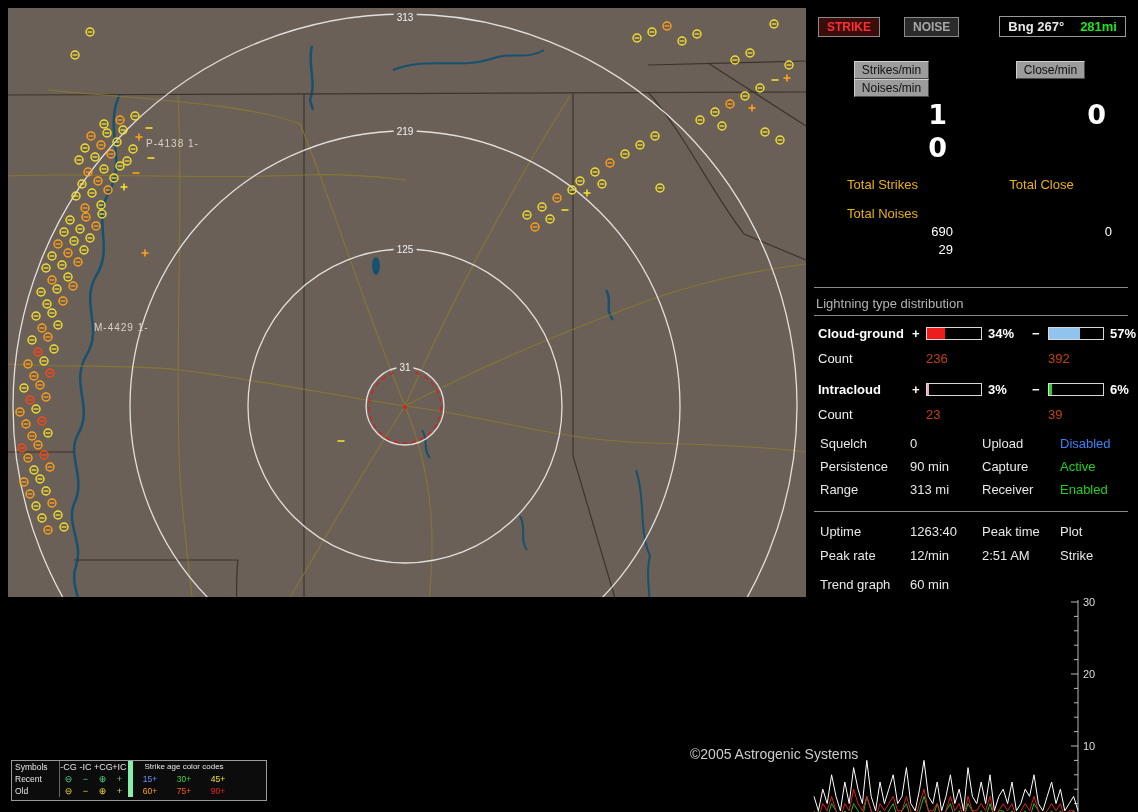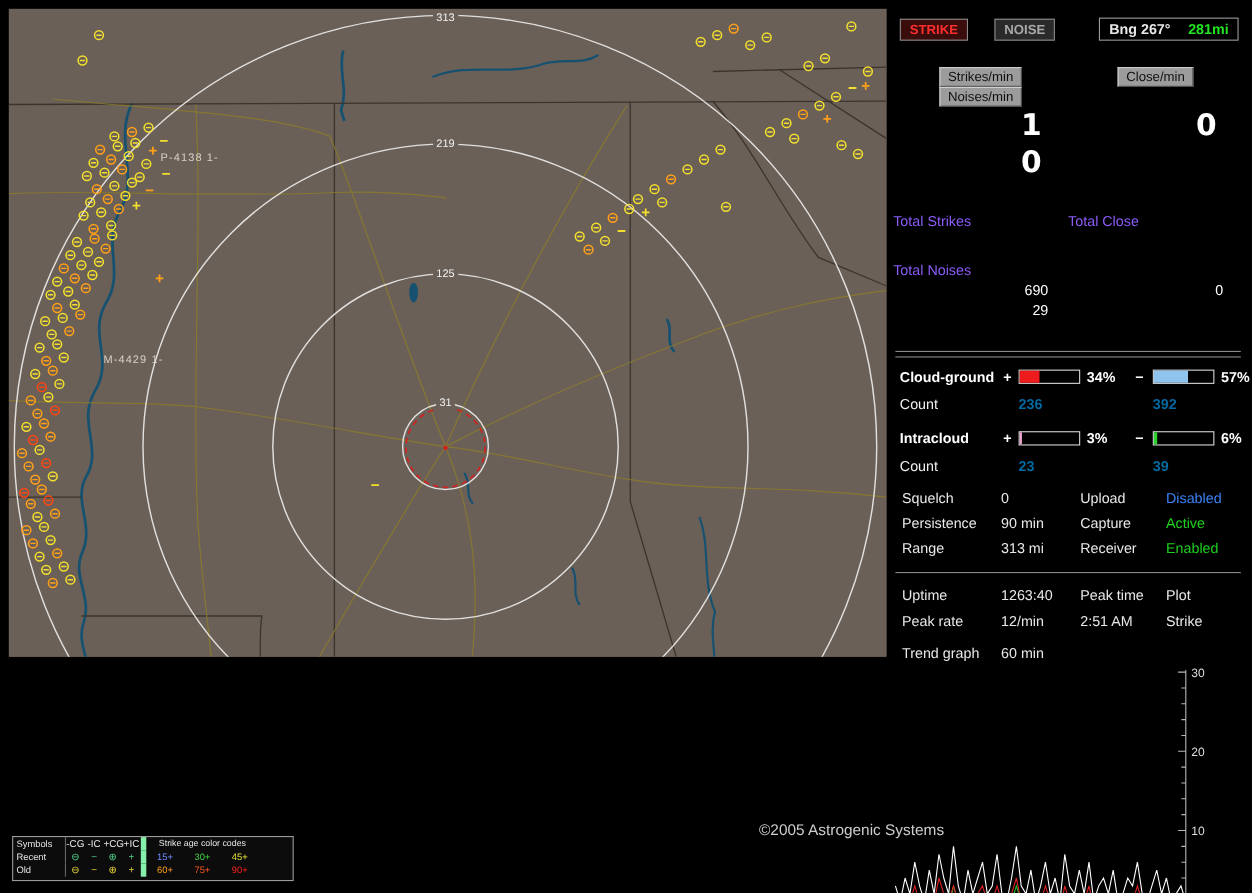--- a/index.html
+++ b/index.html
@@ -35,35 +35,35 @@
            display:flex;gap:16px;font-weight:bold;font-size:13px;}
   .bng-dist{color:#22e322;}
 
   .threecol{display:grid;grid-template-columns:1fr 1fr;}
   .chips{margin-top:24px;}
   .chip{justify-self:center;background:#9c9c9c;color:#101010;font-size:12px;padding:1px 7px;
         border-top:1px solid #d0d0d0;border-left:1px solid #d0d0d0;
         border-right:1px solid #4a4a4a;border-bottom:1px solid #4a4a4a;cursor:pointer;}
   .bignum{font-size:27px;font-weight:bold;color:#fff;text-align:right;padding-right:24px;
           font-family:"DejaVu Sans",sans-serif;margin-top:2px;}
-  .tot-label{text-align:left;padding-right:18px;margin-top:30px;color:#8b5cf6;}
+  .tot-label{text-align:center;padding-right:18px;margin-top:14px;color:#eab308;}
   .tot-val{text-align:right;padding-right:18px;margin-top:3px;color:#fff;}
 
   .divider{border:0;border-top:1px solid #8a8a8a;margin:0 2px;}
   .d1{margin-top:30px;} .d2{margin-top:4px;} .d3{margin-top:14px;}
   .section-title{color:#b4b4b4;margin:8px 0 0 4px;}
 
   .dist-grid{display:grid;grid-template-columns:94px 14px 58px 48px 16px 58px auto;
              align-items:center;margin:10px 0 0 6px;}
   .dist-label{font-weight:bold;color:#fff;}
   .sign{color:#fff;font-weight:bold;}
   .barbox{width:54px;height:11px;border:1px solid #d8d8d8;background:#000;}
   .barbox i{display:block;height:100%;}
   .pct{font-weight:bold;color:#fff;padding-left:4px;}
-  .cnt{font-weight:bold;color:#0369a1;}
+  .cnt{font-weight:normal;color:#c2410c;}
   .cnt-label{color:#f0f0f0;font-weight:normal;}
 
   .dt-box{margin:16px 4px 0 2px;border:1px solid #8a8a8a;padding:4px 8px;
           color:#1de61d;font-weight:bold;font-size:15px;}
 
   .settings-grid{display:grid;grid-template-columns:90px 72px 78px auto;row-gap:8px;
                  margin:14px 0 0 8px;}
   .gray{color:#3b82f6;} .green{color:#1dd21d;}
 
   .stats-grid{display:grid;grid-template-columns:90px 72px 78px auto;row-gap:9px;
@@ -734,20 +734,21 @@
     <span class="tot-label">Total Close</span>
     <span class="tot-label">Total Noises</span>
   </div>
   <div class="threecol">
     <span class="tot-val">690</span>
     <span class="tot-val">0</span>
     <span class="tot-val">29</span>
   </div>
 
   <hr class="divider d1">
+  <div class="section-title">Lightning type distribution</div>
   <hr class="divider d2">
 
   <div class="dist-grid">
     <span class="dist-label">Cloud-ground</span>
     <span class="sign">+</span>
     <span class="barbox">
         <i style="width: 34%; background: rgb(238, 28, 28);"></i>
       </span>
     <span class="pct">34%</span>
     <span class="sign">−</span>

